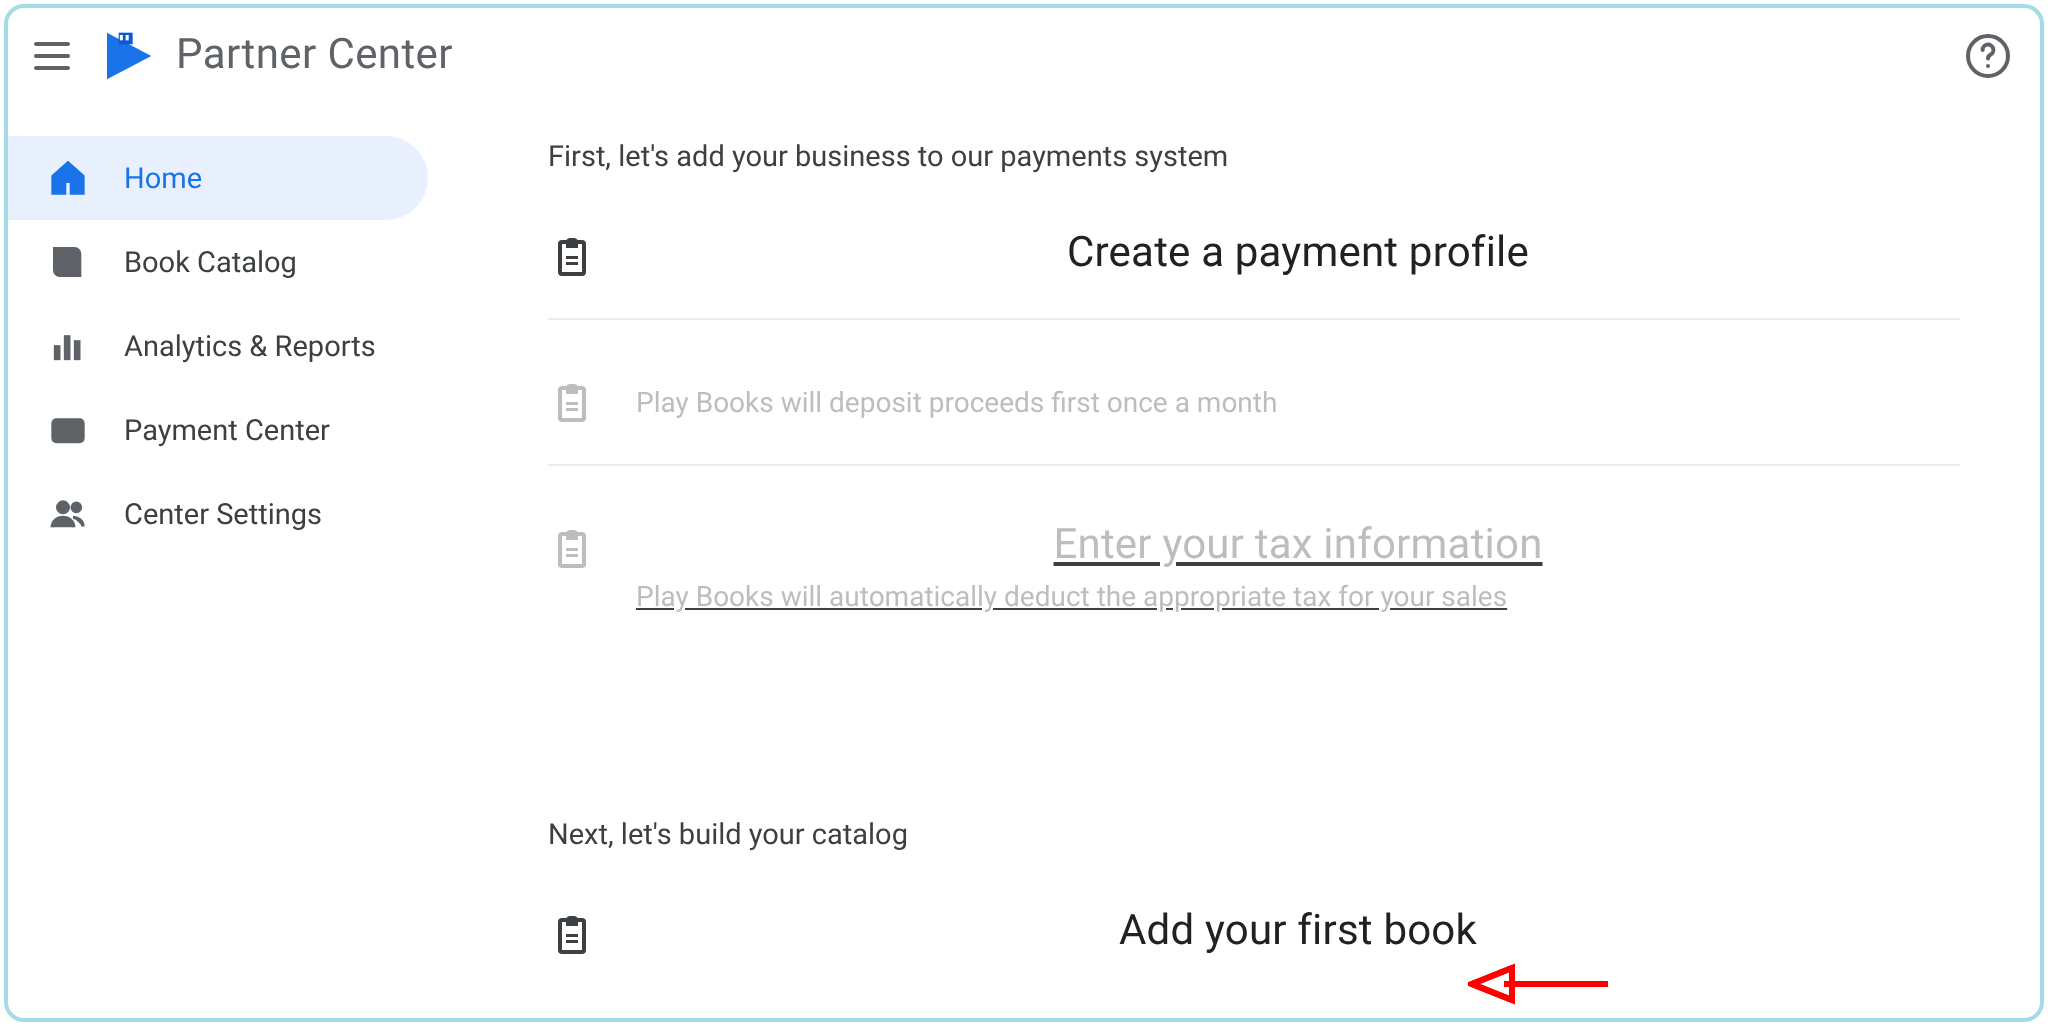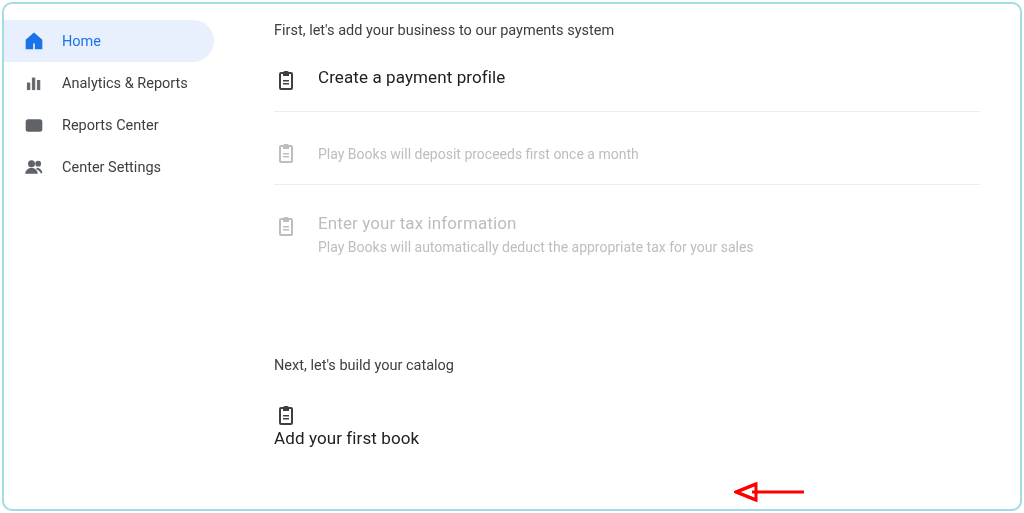--- a/index.html
+++ b/index.html
@@ -107,24 +107,25 @@
       border-bottom: 1px solid #ececec;
       margin-bottom: 18px;
     }
     .step:last-of-type { border-bottom: none; }
     .step-icon {
       width: 24px; height: 24px; margin-right: 20px; margin-top: 2px;
       flex-shrink: 0;
     }
     .step-body { flex: 1; }
     .step-title {
-      font-size: 17px;
+      font-size: 21px;
       font-weight: 400;
       font-family: 'Google Sans', Roboto, Arial, sans-serif;
       letter-spacing: 0.1px;
+      text-align: center;
     }
     .step-desc {
       font-size: 14px;
       margin-top: 6px;
     }
     .step.enabled .step-title { color: #202124; }
     .step.enabled .step-desc { color: #5f6368; }
     .step.enabled .step-icon svg { fill: #3c4043; }
     .step.disabled .step-title { color: #bdbdbd; }
     .step.disabled .step-desc { color: #bdbdbd; }
@@ -134,54 +135,86 @@
       position: absolute;
       left: 730px;
       top: 476px;
       pointer-events: none;
     }
   </style>
 </head>
 <body>
 
 <div class="frame">
+  <div class="topbar">
+    <div class="hamburger">
+      <span></span>
+        <span></span>
+        <span></span>
+    </div>
+    <div class="logo">
+      <svg viewBox="0 0 24 24" width="28" height="28">
+        <path d="M3 2 L22 12 L3 22 Z" fill="#1a73e8"></path>
+        <rect x="8" y="2" width="6" height="5" fill="#0b59d6"></rect>
+        <rect x="8.5" y="3" width="1.3" height="2.3" fill="#fff"></rect>
+        <rect x="11" y="3" width="1.3" height="2.3" fill="#fff"></rect>
+      </svg>
+    </div>
+    <div class="app-title">Partner Center</div>
+    <div class="help-btn">
+      <svg viewBox="0 0 24 24" width="24" height="24" fill="none" stroke="#5f6368" stroke-width="2">
+        <circle cx="12" cy="12" r="10"></circle>
+        <path d="M9.3 9a2.7 2.7 0 1 1 3.9 2.4c-.9.5-1.2 1-1.2 1.9" stroke-linecap="round"></path>
+        <circle cx="12" cy="17" r="1" fill="#5f6368" stroke="none"></circle>
+      </svg>
+    </div>
+  </div>
 
   <div class="body">
     <nav class="sidebar">
 
       <div class="nav-item active">
         <span class="nav-icon">
           <svg viewBox="0 0 24 24" width="20" height="20" fill="none" stroke-width="2">
             <path d="M3 11 L12 3 L21 11 V21 H14 V14 H10 V21 H3 Z"></path>
           </svg>
         </span>
         <span>Home</span>
       </div>
 
+      <div class="nav-item">
+        <span class="nav-icon">
+          <svg viewBox="0 0 24 24" width="20" height="20" fill="none" stroke-width="2">
+            <path d="M4 4 h12 a3 3 0 0 1 3 3 v13 H7 a3 3 0 0 1 -3 -3 Z"></path>
+            <path d="M4 17 a3 3 0 0 1 3 -3 h12"></path>
+          </svg>
+        </span>
+        <span>Book Catalog</span>
+      </div>
 
       <div class="nav-item">
         <span class="nav-icon">
           <svg viewBox="0 0 24 24" width="20" height="20" stroke="none">
             <rect x="4" y="12" width="3" height="8"></rect>
             <rect x="10" y="6" width="3" height="14"></rect>
             <rect x="16" y="9" width="3" height="11"></rect>
           </svg>
         </span>
         <span>Analytics &amp; Reports</span>
       </div>
 
 
       <div class="nav-item">
         <span class="nav-icon">
           <svg viewBox="0 0 24 24" width="20" height="20" fill="none" stroke-width="2">
             <rect x="3" y="6" width="18" height="13" rx="2"></rect>
             <line x1="3" y1="10" x2="21" y2="10"></line>
           </svg>
         </span>
-        <span>Reports Center</span>
+        <span>Payment Center</span>
       </div>
 
       <div class="nav-item">
         <span class="nav-icon">
           <svg viewBox="0 0 24 24" width="20" height="20" fill="none" stroke-width="2">
             <circle cx="9" cy="8" r="3.2"></circle>
             <path d="M2.5 20 c0-3.5 3-6 6.5-6 s6.5 2.5 6.5 6"></path>
             <circle cx="17" cy="8" r="2.5"></circle>
             <path d="M15 14 c3 0 6 2 6 5.5"></path>
           </svg>
@@ -210,36 +243,36 @@
         <span class="step-icon">
           <svg viewBox="0 0 24 24" width="24" height="24">
             <path d="M17 3h-2.2A2 2 0 0 0 13 2h-2a2 2 0 0 0-1.8 1H7a2 2 0 0 0-2 2v14a2 2 0 0 0 2 2h10a2 2 0 0 0 2-2V5a2 2 0 0 0-2-2zm-5 0h0zm5 16H7V5h2v2h6V5h2v14zM9 11h6v1.5H9V11zm0 3h6v1.5H9V14z"></path>
           </svg>
         </span>
         <div class="step-body">
           <div class="step-desc">Play Books will deposit proceeds first once a month</div>
         </div>
       </div>
 
-      <div class="step disabled" style="border-bottom:none;">
+      <div class="step disabled" style="border-bottom:none;text-decoration:underline;">
         <span class="step-icon">
           <svg viewBox="0 0 24 24" width="24" height="24">
             <path d="M17 3h-2.2A2 2 0 0 0 13 2h-2a2 2 0 0 0-1.8 1H7a2 2 0 0 0-2 2v14a2 2 0 0 0 2 2h10a2 2 0 0 0 2-2V5a2 2 0 0 0-2-2zm-5 0h0zm5 16H7V5h2v2h6V5h2v14zM9 11h6v1.5H9V11zm0 3h6v1.5H9V14z"></path>
           </svg>
         </span>
         <div class="step-body">
           <div class="step-title">Enter your tax information</div>
           <div class="step-desc">Play Books will automatically deduct the appropriate tax for your sales</div>
         </div>
       </div>
 
       <div class="section2">
         <div class="section-intro">Next, let's build your catalog</div>
 
-        <div class="step enabled" style="border-bottom:none; padding-bottom:0;flex-direction:column;">
+        <div class="step enabled" style="border-bottom:none; padding-bottom:0;">
           <span class="step-icon">
             <svg viewBox="0 0 24 24" width="24" height="24">
               <path d="M17 3h-2.2A2 2 0 0 0 13 2h-2a2 2 0 0 0-1.8 1H7a2 2 0 0 0-2 2v14a2 2 0 0 0 2 2h10a2 2 0 0 0 2-2V5a2 2 0 0 0-2-2zm-5 0h0zm5 16H7V5h2v2h6V5h2v14zM9 11h6v1.5H9V11zm0 3h6v1.5H9V14z"></path>
             </svg>
           </span>
           <div class="step-body">
             <div class="step-title">Add your first book</div>
           </div>
         </div>
       </div>

